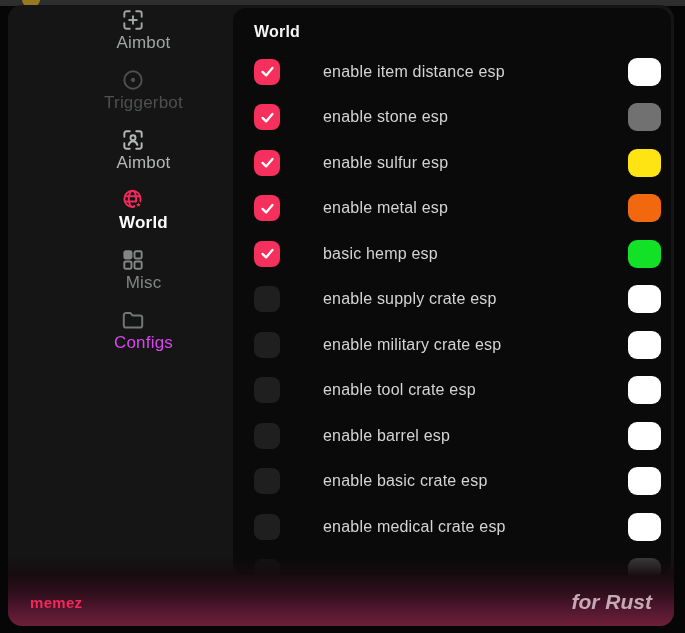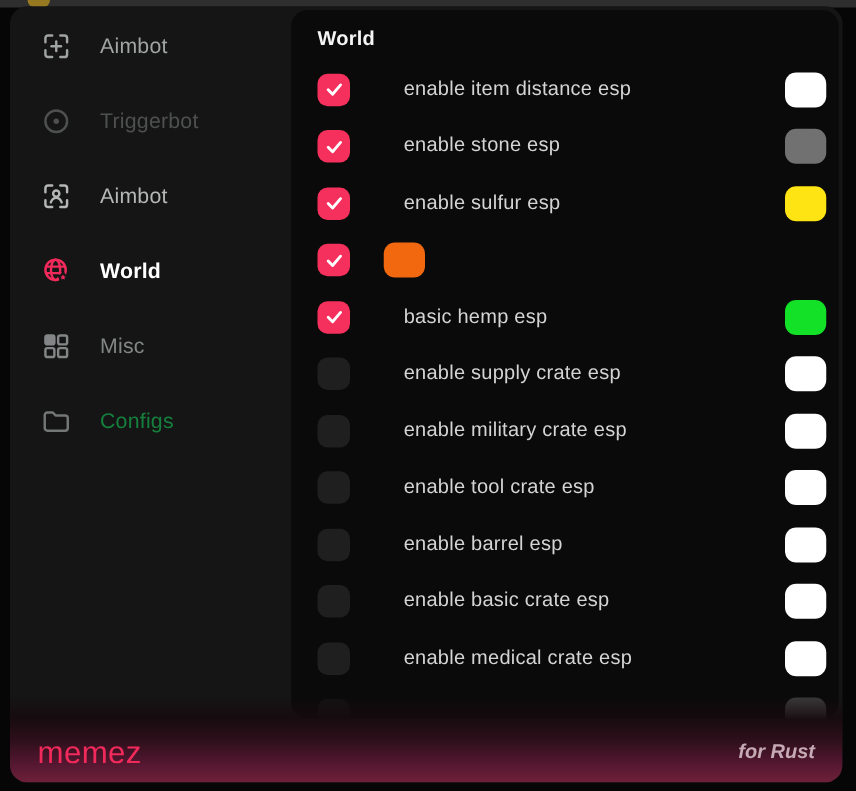--- a/index.html
+++ b/index.html
@@ -14,21 +14,21 @@
   .behind-blob { position:absolute; left:22px; top:0; width:18px; height:6px; background:#a8861e; border-radius:0 0 6px 6px; opacity:.85; }
 
   .window {
     position:absolute; left:8px; top:5px; width:666px; height:621px;
     background:#151515; border-radius:14px; overflow:hidden;
   }
 
   
   .sidebar { position:absolute; left:0; top:0; width:225px; height:560px; padding-top:2px; }
   .side-item {
-    height:60px; display:flex; align-items:center; padding-left:24px; cursor:pointer;
+    height:60px; display:flex; align-items:center; padding-left:24px; cursor:pointer;flex-direction:column;
   }
   .side-item .icon { width:26px; height:26px; flex:0 0 26px; display:flex; align-items:center; justify-content:center; }
   .side-item .icon svg { width:26px; height:26px; display:block; }
   .side-item .lbl { margin-left:22px; font-size:17px; letter-spacing:.2px; }
   .side-item.active .lbl { font-weight:600; }
 
   
   .card {
     position:absolute; left:225px; top:3px; width:438px; height:567px;
     background:#0a0a0a; border-radius:13px; overflow:hidden;
@@ -51,22 +51,22 @@
   }
 
   
   .footer {
     position:absolute; left:0; right:0; bottom:0; height:70px; z-index:6;
     background:linear-gradient(180deg, rgba(18,9,12,0) 0%, rgba(22,10,14,.85) 26%,
                #2e0f1b 52%, #561831 80%, #6e2038 100%);
     display:flex; align-items:center; justify-content:space-between;
     padding:22px 22px 0 22px;
   }
-  .brand { color:#f2295b; font-weight:400; font-size:25px; letter-spacing:.3px; }
-  .brand-suffix { color:#c5a9b3; font-weight:700; font-style:italic; font-size:16px; }
+  .brand { color:#f2295b; font-weight:700; font-size:15px; letter-spacing:.3px; }
+  .brand-suffix { color:#c5a9b3; font-weight:700; font-style:italic; font-size:21px; }
 </style>
 </head>
 <body>
 
 <div class="behind-strip">
   <div class="behind-blob"></div>
 </div>
 
 <div class="window">
 
@@ -128,21 +128,21 @@
           </svg>
         </span>
     <span class="lbl" style="color: rgb(131, 134, 134);">Misc</span>
   </div>
       <div class="side-item">
     <span class="icon" style="color: rgb(116, 119, 119);">
           <svg viewBox="0 0 24 24" fill="none" stroke="currentColor" stroke-width="1.8" stroke-linecap="round" stroke-linejoin="round">
             <path d="M3.5 7.5a2 2 0 0 1 2-2h4l2 2.3h7a2 2 0 0 1 2 2v7.2a2 2 0 0 1-2 2h-13a2 2 0 0 1-2-2z"></path>
           </svg>
         </span>
-    <span class="lbl" style="color: #15803d;">Configs</span>
+    <span class="lbl" style="color: #d946ef;">Configs</span>
   </div>
     </nav>
 
   <section class="card">
     <div class="card-title">World</div>
     <div class="rows">
         <div class="row">
     <span class="checkbox checked">
       <svg viewBox="0 0 24 24">
         <polyline points="5,12.5 10,17.5 19,7" fill="none" stroke="#ffffff" stroke-width="3.2" stroke-linecap="round" stroke-linejoin="round"></polyline>
@@ -168,20 +168,21 @@
     </span>
     <span class="lbl">enable sulfur esp</span>
     <span class="swatch" style="background: rgb(255, 228, 20);"></span>
   </div>
         <div class="row">
     <span class="checkbox checked">
       <svg viewBox="0 0 24 24">
         <polyline points="5,12.5 10,17.5 19,7" fill="none" stroke="#ffffff" stroke-width="3.2" stroke-linecap="round" stroke-linejoin="round"></polyline>
       </svg>
     </span>
+    <span class="lbl">enable metal esp</span>
     <span class="swatch" style="background: rgb(242, 104, 15);"></span>
   </div>
         <div class="row">
     <span class="checkbox checked">
       <svg viewBox="0 0 24 24">
         <polyline points="5,12.5 10,17.5 19,7" fill="none" stroke="#ffffff" stroke-width="3.2" stroke-linecap="round" stroke-linejoin="round"></polyline>
       </svg>
     </span>
     <span class="lbl">basic hemp esp</span>
     <span class="swatch" style="background: rgb(18, 225, 39);"></span>

